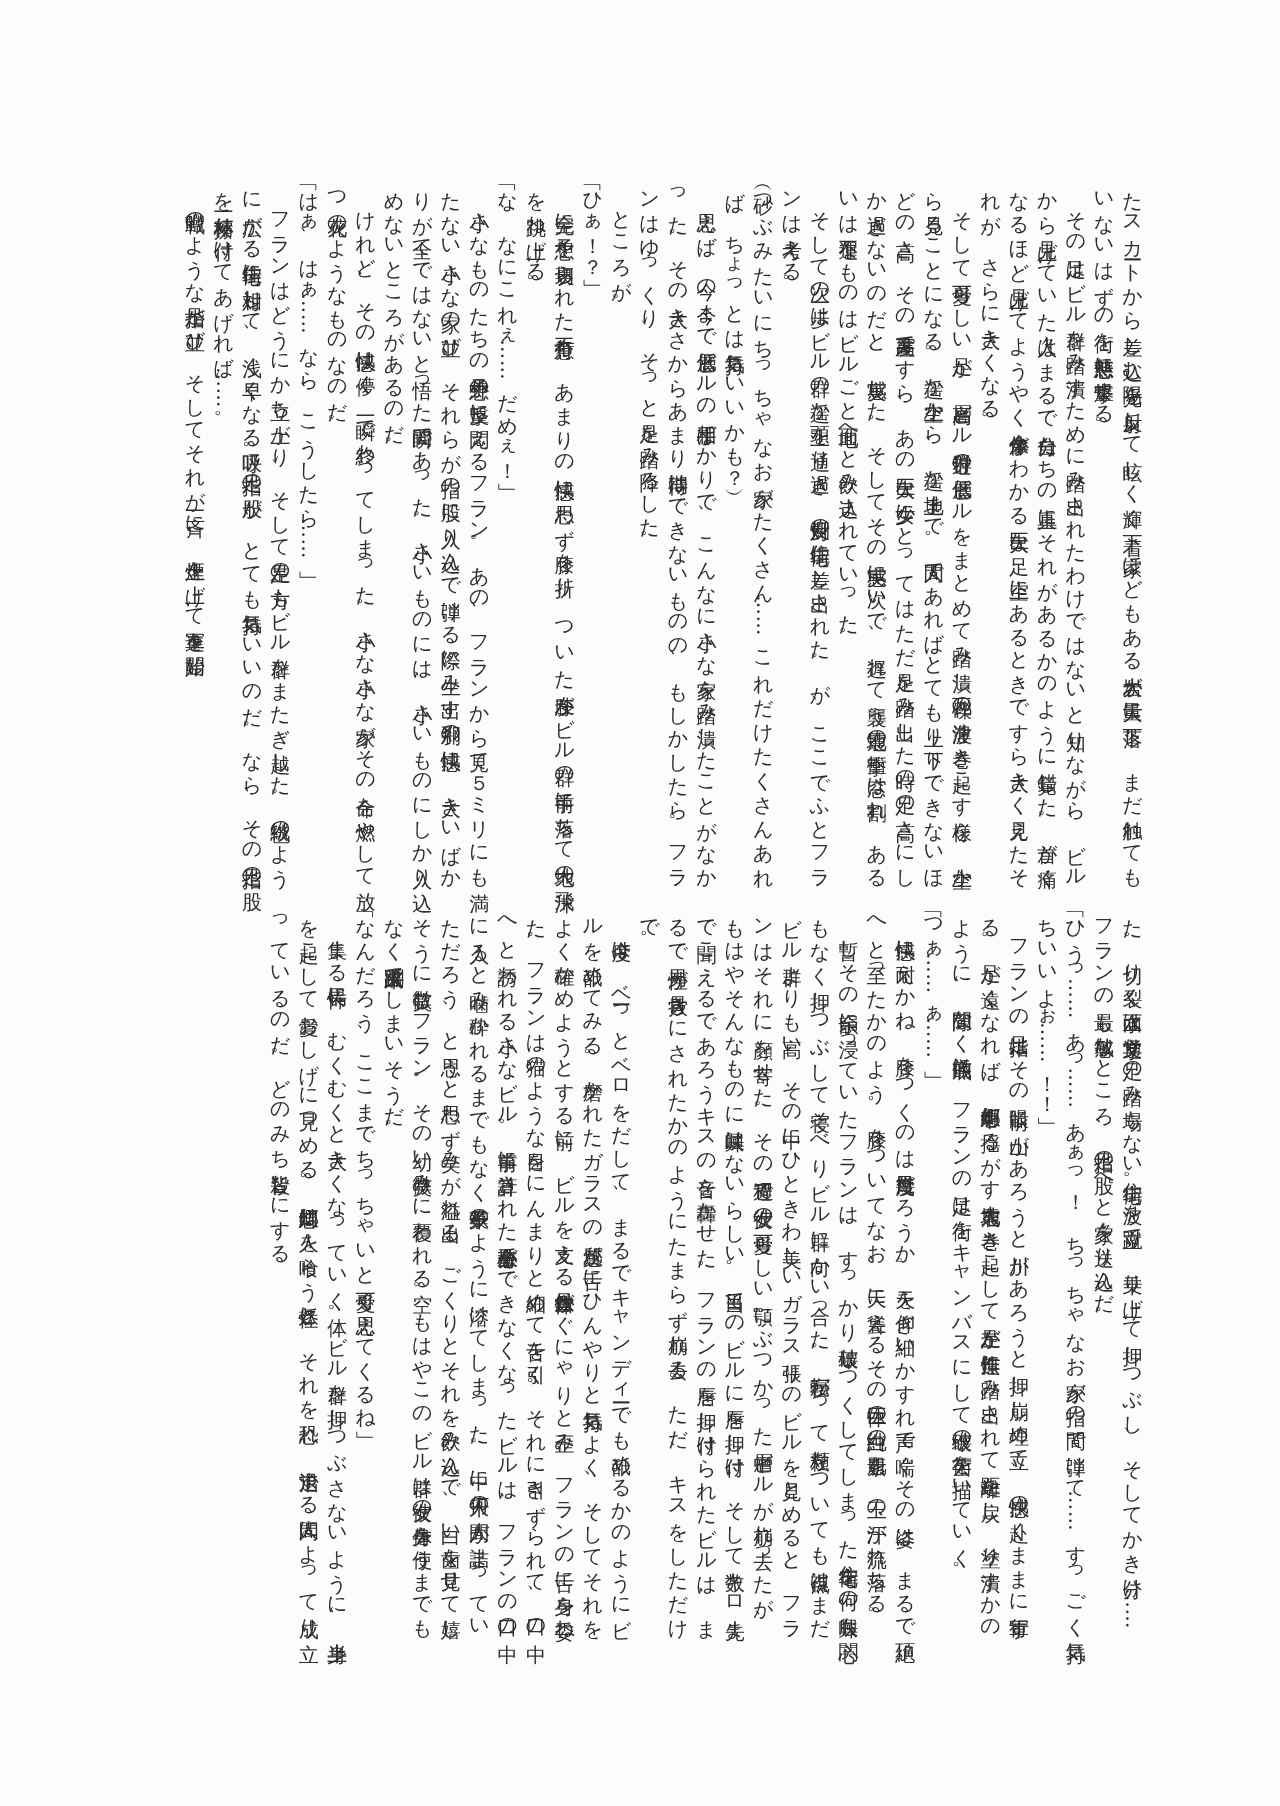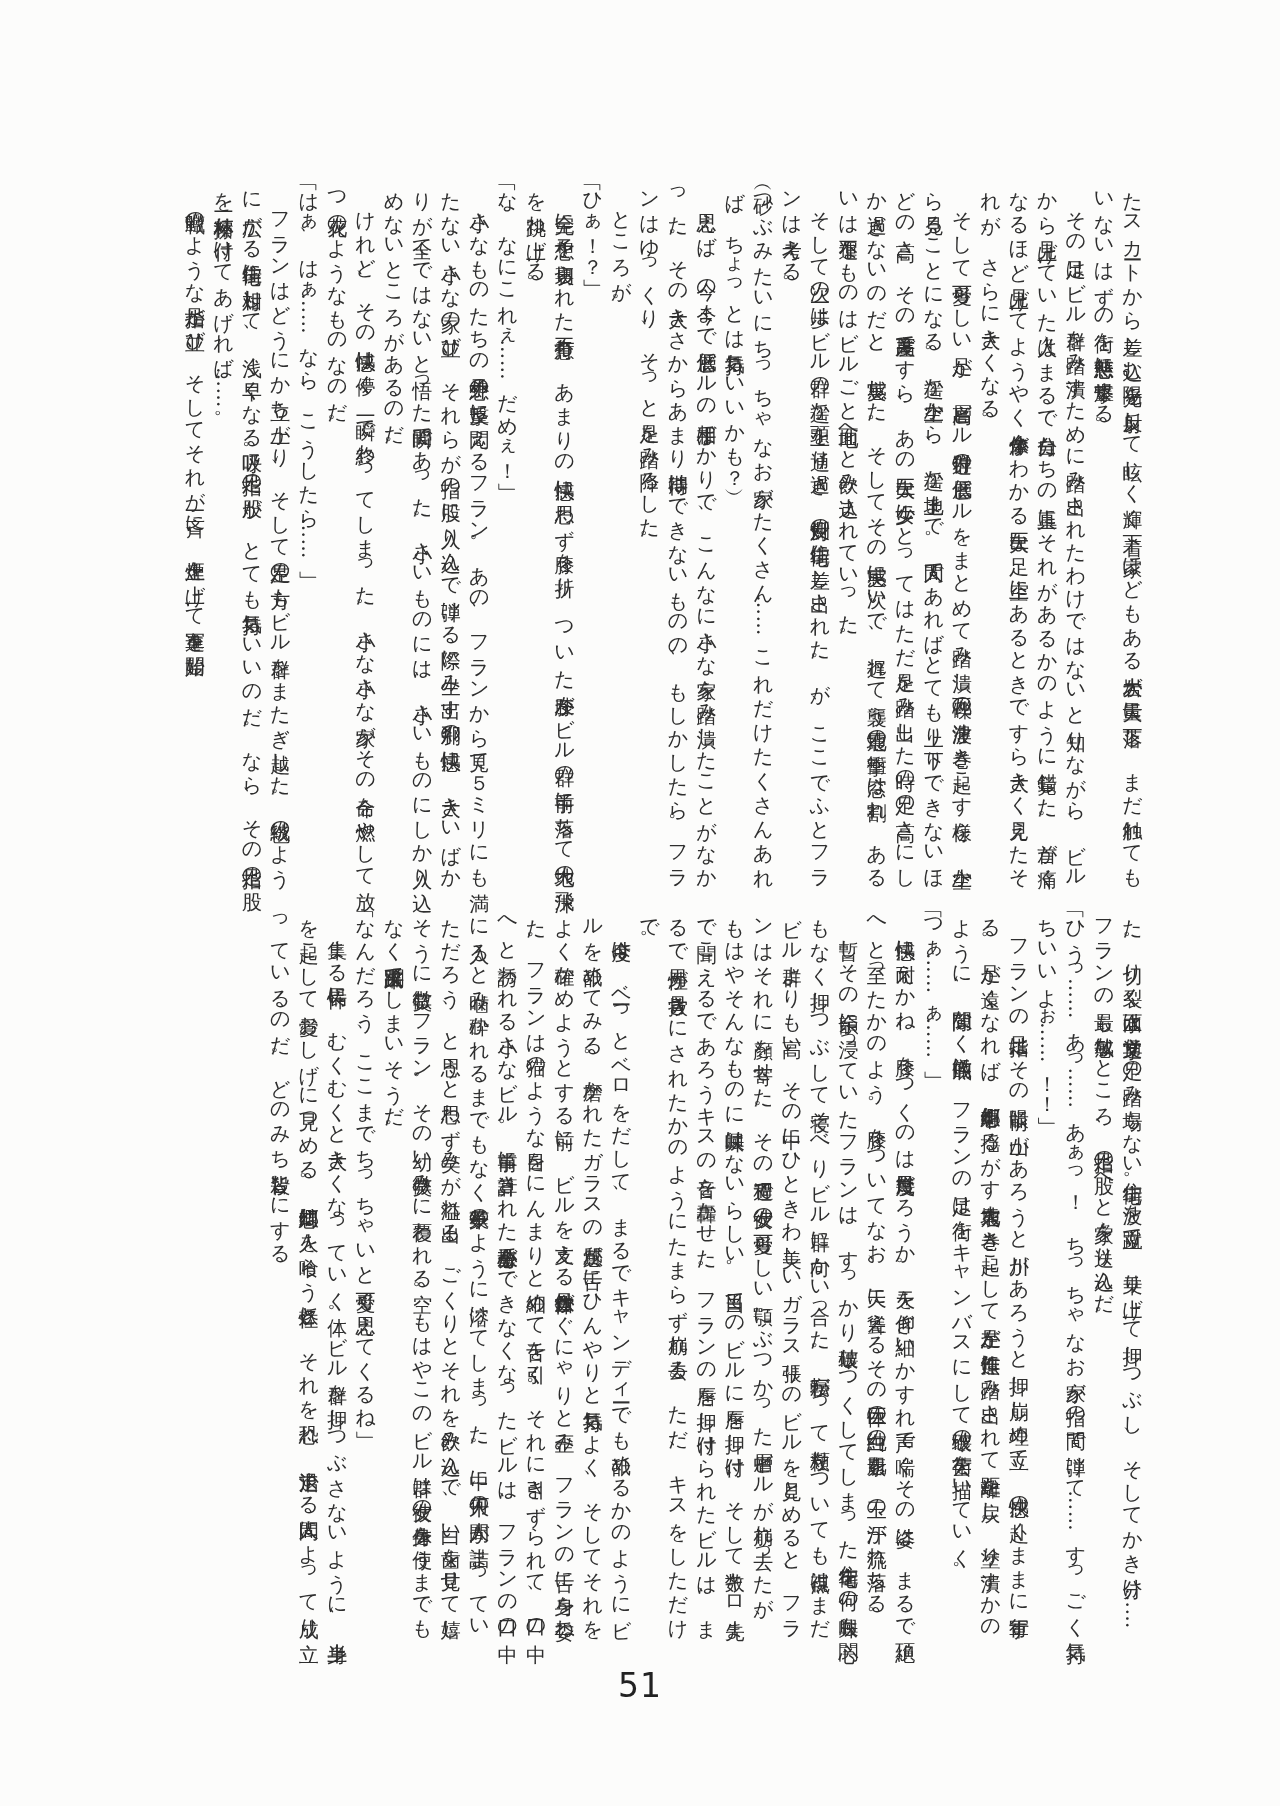--- a/index.html
+++ b/index.html
@@ -63,14 +63,13 @@
       <p class="para">た。切り裂く水面は文字通り足の踏み場もない住宅街。波を蹴立て、乗り上げて押しつぶし、そしてかき分け……フランの最も敏感なところ、足指の股へと家々を送り込んだ。</p>
       <p class="para">「ひうっ……あっ……あぁっ！　ちっちゃなお家が指の間で弾けて……すっごく気持ちいいよぉ……！！」</p>
       <p class="para indent">フランの足指はその眼前に山があろうと川があろうと押し崩し埋め立て、快感の赴くままに行軍する。足が遠くなれば、幻想郷中を揺るがす大地震を巻き起こして左足が無造作に踏み出されて距離を戻し。塗り潰すかのように、隙間なく徹底的に、フランの足は街をキャンバスにして破壊の芸術を描いていく。</p>
       <p class="para">「つぁ……ぁ……」</p>
       <p class="para indent">快感に耐えかね、膝をつくのは幾度目だろうか。天を仰ぎ細いかすれ声で喘ぐその姿は、まるで絶頂へと至ったかのよう。膝をついてなお、天に聳えるその巨体の純白の素肌を、玉の汗が流れ落ちる。</p>
       <p class="para indent">暫しその余韻に浸っていたフランは、すっかり破壊しつくしてしまった住宅街を何の興味も関心もなく押しつぶして寝そべりビル群に向かい合った。寝転がって頬杖をついても視点はまだビル群よりも高い。その中にひときわ美しいガラス張りのビルを見とめると、フランはそれに顔を寄せた。その過程で彼女の可愛らしい顎にぶつかった中層ビルが崩れ去ったが、もはやそんなものに興味はないらしい。目当てのビルに唇を押し付け、そして数キロ先まで聞こえるであろうキスの音を轟かせた。フランの唇を押し付けられたビルは、まるで男性が骨抜きにされたかのようにたまらず崩れ去る。ただ、キスをしただけで。</p>
       <p class="para indent">今度は、ベーっとベロをだして、まるでキャンディーでも舐めるかのようにビルを舐めてみる。磨かれたガラスの質感が舌にひんやりと気持ちよく、そしてそれをよく確かめようとする前に、ビルを支える鉄骨自体がぐにゃりと歪み、フランの舌に身を委ねた。フランは猫のような目をにんまりと細めて舌を引く。それに引きずられて、口の中へと誘われる小さなビル。事前に計算された重心分散ができなくなったビルは、フランの口の中に入ると噛み砕かれるまでもなく麩菓子のように溶けてしまった。中に何千人の人間が詰まっていただろう、と思うと思わず笑みが溢れ出る。ごくりとそれを飲み込んで、白い歯を見せて嬉しそうに微笑むフラン。その幼い微笑みに覆われる空。もはやこのビル群は彼女の身体を使うまでもなく蹂躙出来てしまいそうだ。</p>
       <p class="para">「なんだろう、ここまでちっちゃいと可愛く思えてくるね」</p>
       <p class="para indent">集まる畏怖に、むくむくと大きくなっていく体。ビル群を押しつぶさないように、上半身を起こして愛おしげに見つめる。幻想郷は人を喰らう妖怪と、それを恐れ、退治する人間によって成り立っているのだ。どのみち皆殺しにする</p>
     </div>
-  <div class="page-number">51</div>
 </div>
 
 </body></html>

